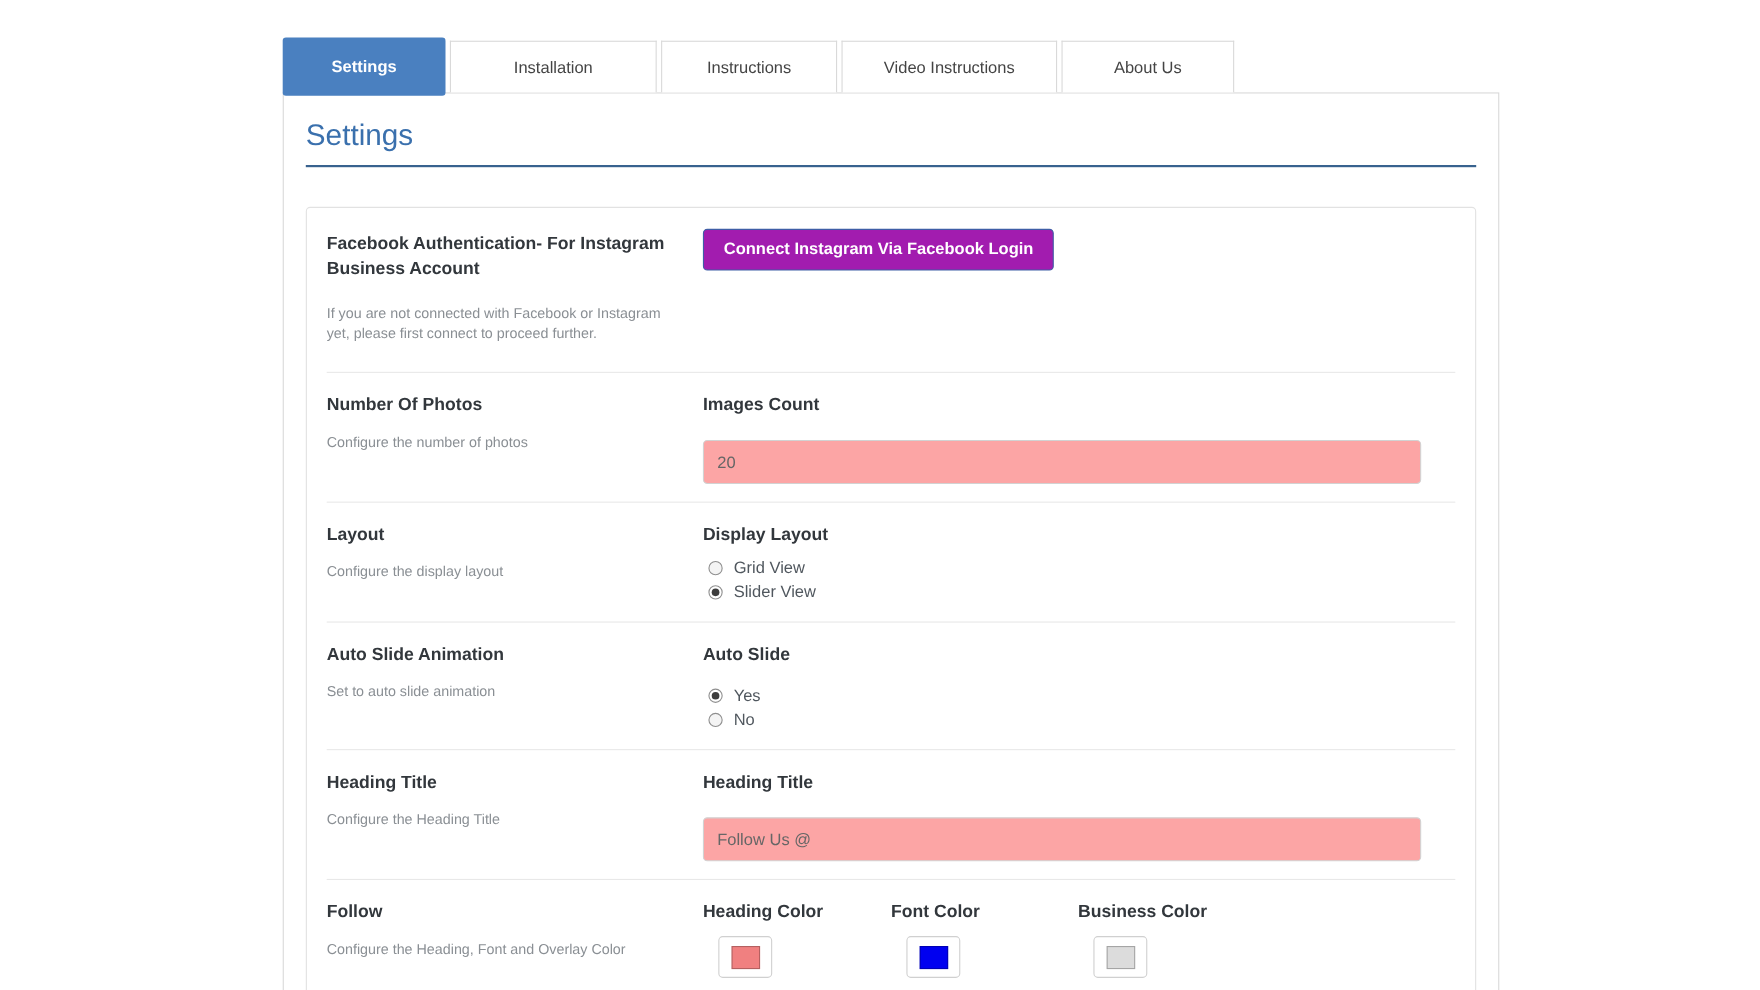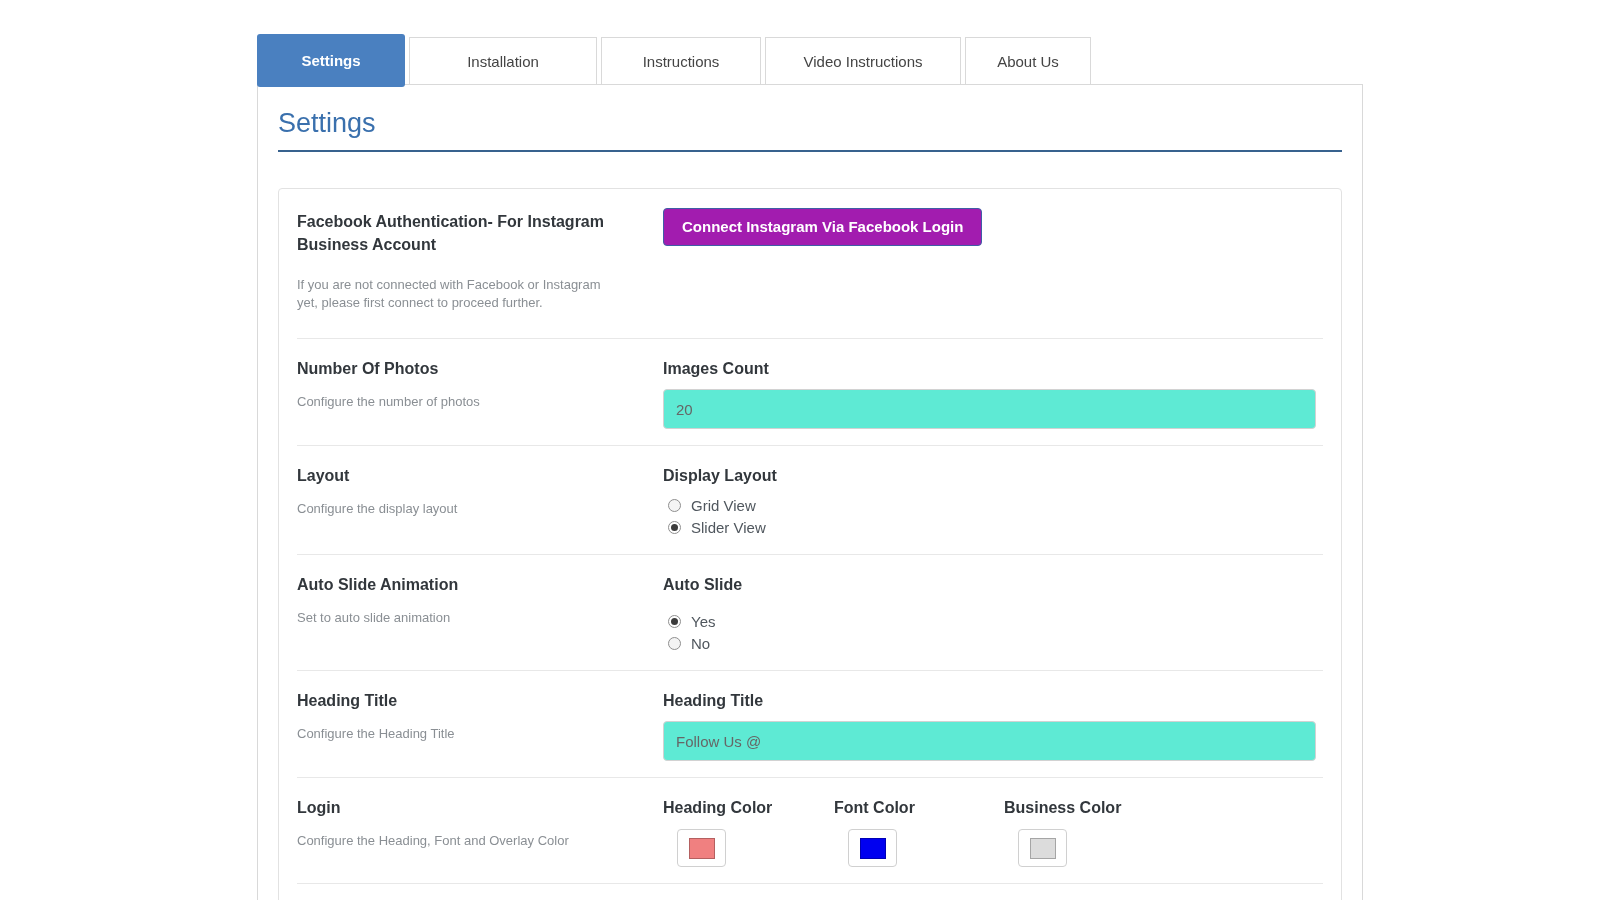--- a/index.html
+++ b/index.html
@@ -9,47 +9,47 @@
 
   
   .tabbar { display: flex; align-items: flex-end; height: 47px; position: relative; z-index: 2; }
   .tab { height: 47px; display: flex; align-items: center; justify-content: center;
     background: #ffffff; border: 1px solid #d9d9d9; border-bottom: none;
     font-size: 15px; color: #444; cursor: pointer; margin-right: 4px; }
   .tab:nth-child(1) { width: 148px; }
   .tab:nth-child(2) { width: 188px; }
   .tab:nth-child(3) { width: 160px; }
   .tab:nth-child(4) { width: 196px; }
-  .tab:nth-child(5) { width: 126px; margin-right: 1px; }
+  .tab:nth-child(5) { width: 157px; margin-right: 1px; }
   .tab.active { height: 53px; margin-bottom: -3px; border: none; border-radius: 3px;
     background: #4a80c0; color: #ffffff; font-weight: bold; }
 
   
   .panel { background: #fff; border: 1px solid #d9d9d9; padding: 20px; min-height: 830px; }
   .page-title { font-size: 27px; font-weight: 400; color: #3a70ad; line-height: 36px;
     padding-bottom: 9px; border-bottom: 2px solid #38628e; }
 
   
   .card { margin-top: 36px; border: 1px solid #e2e2e2; border-radius: 4px; padding: 0 18px; }
-  .row { display: flex; padding: 18px 0 16px 0; border-top: 1px solid #e8e8e8; gap: 24px; }
+  .row { display: flex; padding: 18px 0 16px 0; border-top: 1px solid #e8e8e8; }
   .row:first-child { border-top: none; padding-top: 21px; padding-bottom: 26px; }
   .row-left { width: 342px; flex: 0 0 342px; padding-right: 30px; }
   .row-right { flex: 1; }
   .row-label { font-size: 16px; font-weight: bold; color: #32373c; line-height: 23px; }
   .row-desc { margin-top: 13px; font-size: 13px; color: #8a8f94; line-height: 18px; }
   .row:first-child .row-desc { margin-top: 20px; }
   .field-label { font-size: 16px; font-weight: bold; color: #32373c; line-height: 23px; }
 
   
   .connect-btn { display: inline-block; background: #4868b3; color: #fff; border: 1px solid #3f5ea6;
     border-radius: 4px; font-family: "Liberation Sans", sans-serif; font-size: 15px; font-weight: bold;
     padding: 0 18px; height: 38px; line-height: 36px; cursor: pointer; margin-top: -2px; }
   .text-input { width: 653px; height: 40px; border: 1px solid #d2d2d2; border-radius: 4px;
-    margin-top: 9px; padding: 0 12px; font-family: "Liberation Sans", sans-serif;
-    font-size: 15px; color: #666; outline: none; background: #5eead4; }
+    margin-top: 20px; padding: 0 12px; font-family: "Liberation Sans", sans-serif;
+    font-size: 15px; color: #666; outline: none; background: #fca5a5; }
   .radio-group { margin-top: 7px; }
   .radio-option { display: flex; align-items: center; height: 22px; cursor: pointer; }
   .radio { width: 13px; height: 13px; border-radius: 50%; border: 1px solid #8f8f8f;
     background: #f4f4f4; margin: 0 10px 0 5px; position: relative; flex: 0 0 13px; }
   .radio.checked { background: #fff; }
   .radio.checked::after { content: ""; position: absolute; left: 2px; top: 2px;
     width: 7px; height: 7px; border-radius: 50%; background: #3c3c3c; }
   .radio-label { font-size: 15px; color: #50575e; }
 
   .pickers { display: flex; }
@@ -156,21 +156,21 @@
           <div class="row-desc">Configure the Heading Title</div>
         </div>
         <div class="row-right">
           <div class="field-label">Heading Title</div>
           <input class="text-input" type="text" value="Follow Us @" style="">
         </div>
       </div>
 
       <div class="row">
         <div class="row-left">
-          <div class="row-label">Login</div>
+          <div class="row-label">Follow</div>
           <div class="row-desc">Configure the Heading, Font and Overlay Color</div>
         </div>
         <div class="row-right">
           <div class="pickers">
             <div class="picker">
               <div class="field-label">Heading Color</div>
               <button class="swatch-box">
                 <span class="swatch" style="background-color: rgb(240, 128, 128);"></span>
               </button>
             </div>

